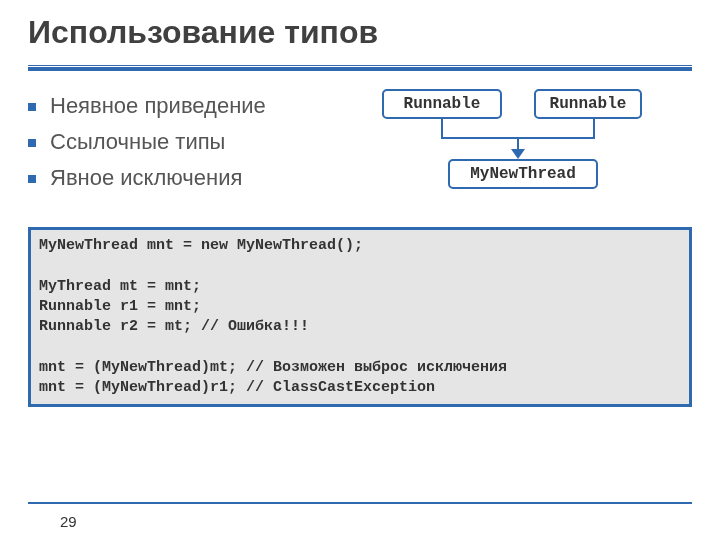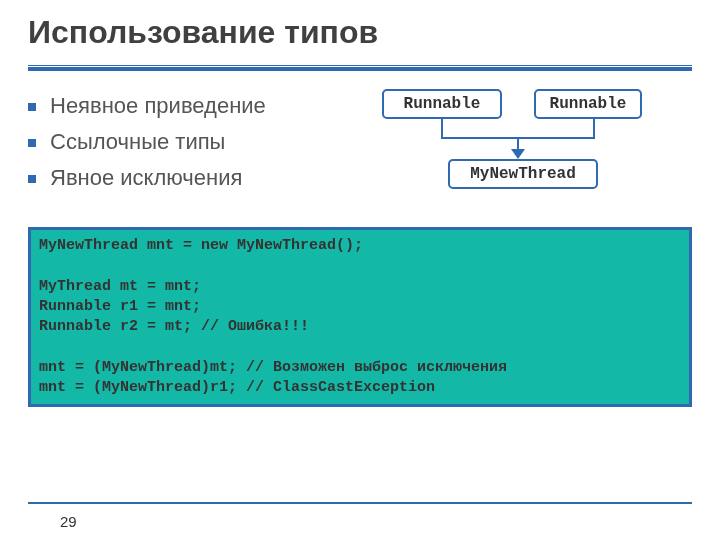--- a/index.html
+++ b/index.html
@@ -93,21 +93,21 @@
     position: absolute;
     left: 153px; top: 60px;
     width: 0; height: 0;
     border-left: 7px solid transparent;
     border-right: 7px solid transparent;
     border-top: 10px solid #2f69b0;
   }
   .code-block {
     margin-top: 18px;
     border: 3px solid #2f69b0;
-    background: #14b8a6;
+    background: #e5e5e5;
     padding: 6px 8px 6px 8px;
     font-family: "Courier New", monospace;
     font-weight: bold;
     font-size: 15px;
     color: #333;
     line-height: 1.35;
     white-space: pre;
   }
   .footer {
     position: absolute;

